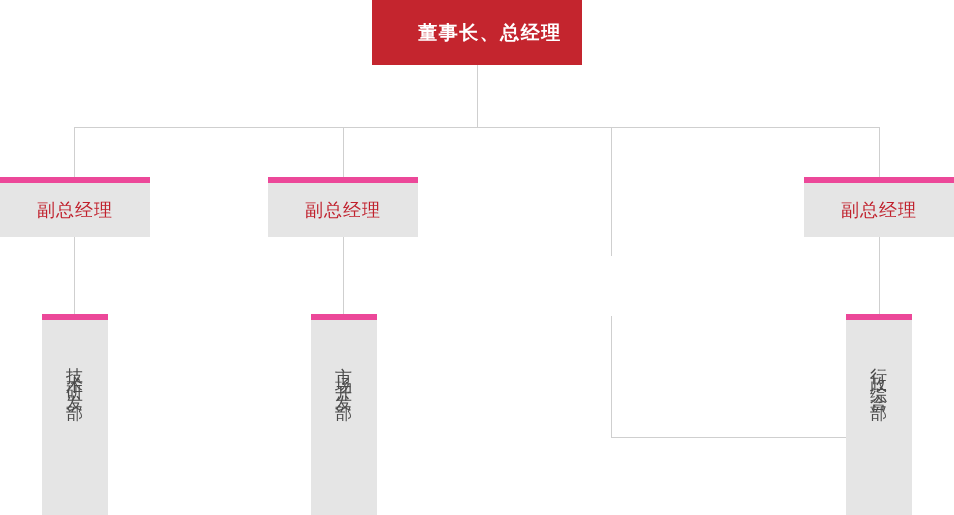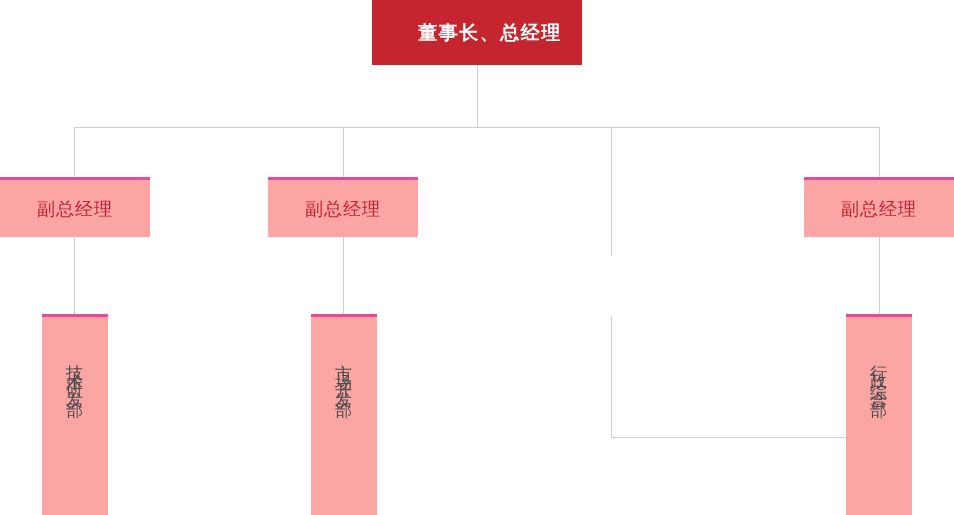--- a/index.html
+++ b/index.html
@@ -24,22 +24,22 @@
     position: absolute;
     background: #cfcfcf;
   }
   .line.v { width: 1px; }
   .line.h { height: 1px; }
 
   
   .node {
     position: absolute;
     box-sizing: border-box;
-    background: #fca5a5;
-    border-top: 3px solid #ec4899;
+    background: #e5e5e5;
+    border-top: 6px solid #ec4899;
     display: flex;
     align-items: center;
     justify-content: center;
   }
   .node-label {
     color: #c0202c;
     font-size: 18px;
     letter-spacing: 1px;
     line-height: 1.3;
     white-space: nowrap;

